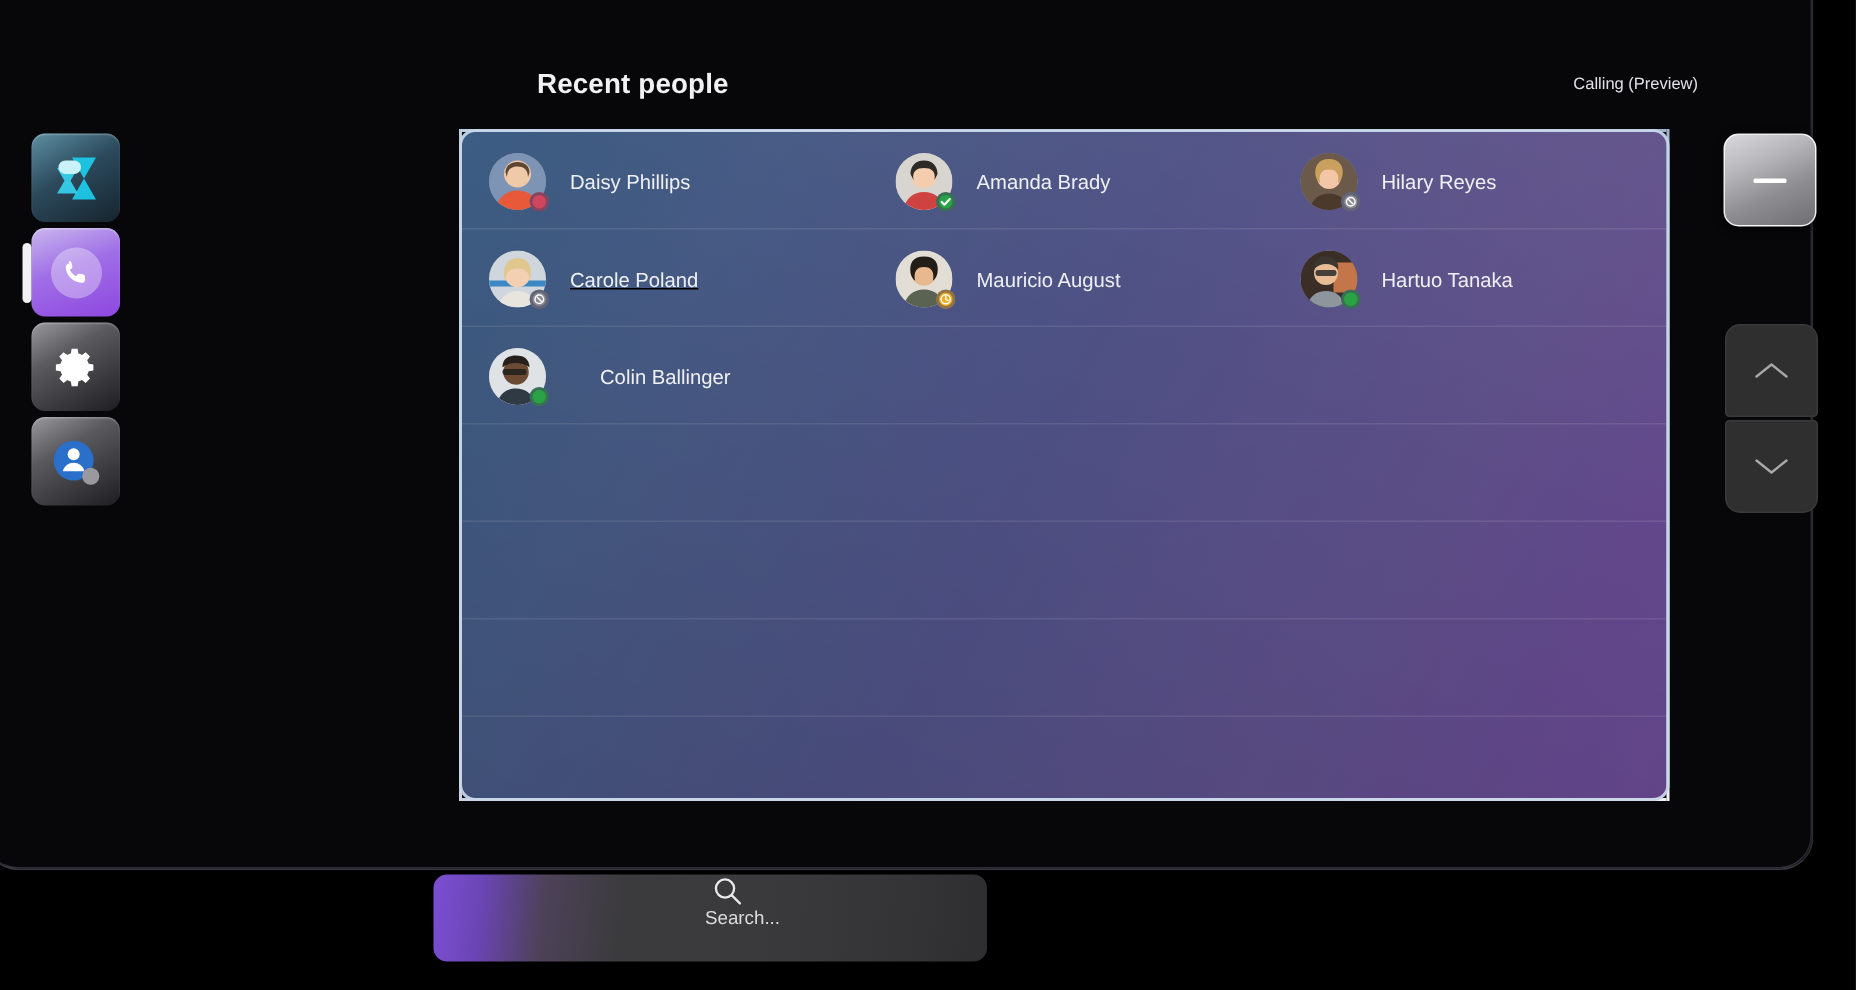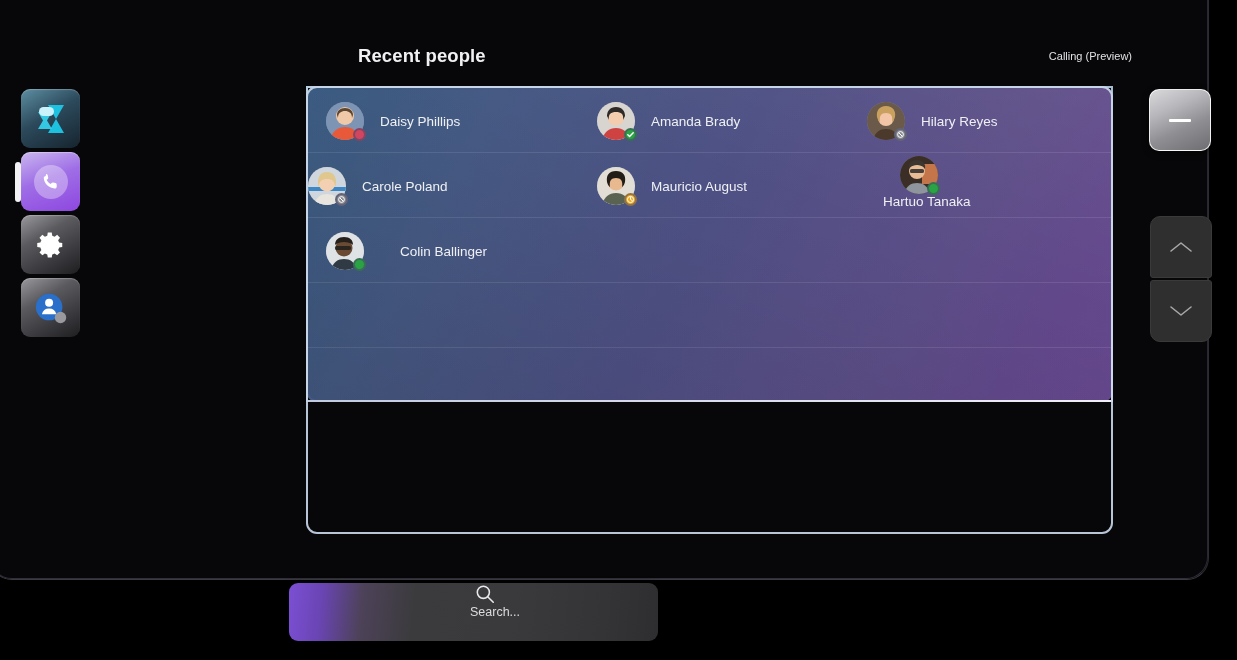--- a/index.html
+++ b/index.html
@@ -137,21 +137,21 @@
     color: #f5f5f7;
     text-shadow: 0 1px 1px rgba(0,0,0,0.3);
   }
 
   
   .people-panel {
     position: absolute;
     left: 306px;
     top: 86px;
     width: 807px;
-    height: 316px;
+    height: 448px;
     border-radius: 11px;
     border: 2px solid;
     border-image: linear-gradient(165deg, #b9cfe0 0%, #9ab2c9 30%, #cfd4e4 70%, #efeff6 100%) 1;
     border-image-slice: 1;
     overflow: hidden;
     background:
       linear-gradient(118deg,
         #3d5d84 0%,
         #3f5b82 8%,
         #465a84 20%,
@@ -399,21 +399,21 @@
         <div class="presence" style="background:#8a8a92">
           <svg class="presence-glyph" viewBox="0 0 10 10">
               <circle cx="5" cy="5" r="3.2" fill="none" stroke="#ffffff" stroke-width="1.1"></circle>
               <path d="M3.2 3.2l3.6 3.6" stroke="#ffffff" stroke-width="1.1"></path>
             </svg>
         </div>
       </div>
       <span class="person-name">Hilary Reyes</span>
     </div>
 
-    <div class="person" style="left:0; top:68px;">
+    <div class="person" style="left:18px; top:68px;text-decoration:underline;">
       <div class="avatar-wrap">
         <div class="avatar">
           <svg viewBox="0 0 38 38">
               <rect width="38" height="38" fill="#cfd6dd"></rect>
               <rect y="20" width="38" height="4" fill="#3d88c4"></rect>
               <circle cx="19" cy="16" r="8.5" fill="#f4d0b2"></circle>
               <path d="M6 38c2-8 7-11 13-11s11 3 13 11z" fill="#e8e4de"></path>
               <path d="M19 5c6 0 9 4 9 10 0 3-1 5-1 5 0-6-3-8-8-8s-8 2-8 8c0 0-1-2-1-5 0-6 3-10 9-10z" fill="#e0c78e"></path>
             </svg>
         </div>
@@ -440,21 +440,21 @@
         <div class="presence" style="background:#f0ab20">
           <svg class="presence-glyph" viewBox="0 0 10 10">
               <circle cx="5" cy="5" r="3.4" fill="none" stroke="#ffffff" stroke-width="1.1"></circle>
               <path d="M5 2.8V5l1.7 1.1" stroke="#ffffff" stroke-width="1.1" fill="none" stroke-linecap="round"></path>
             </svg>
         </div>
       </div>
       <span class="person-name">Mauricio August</span>
     </div>
 
-    <div class="person" style="left:559px; top:68px;flex-direction:column;">
+    <div class="person" style="left:559px; top:68px;">
       <div class="avatar-wrap">
         <div class="avatar">
           <svg viewBox="0 0 38 38">
               <rect width="38" height="38" fill="#3a2e26"></rect>
               <rect x="22" y="8" width="16" height="20" fill="#c4764a"></rect>
               <circle cx="17" cy="15" r="8" fill="#e8bd96"></circle>
               <path d="M4 38c2-8 7-11 13-11s11 3 13 11z" fill="#8e959c"></path>
               <rect x="10" y="13" width="14" height="4" rx="1.6" fill="#2a2a2a" opacity="0.85"></rect>
               <path d="M17 4c6 0 9 4 8 9 0 0-2-4-8-4s-8 4-8 4c-1-5 2-9 8-9z" fill="#3c3631"></path>
             </svg>

